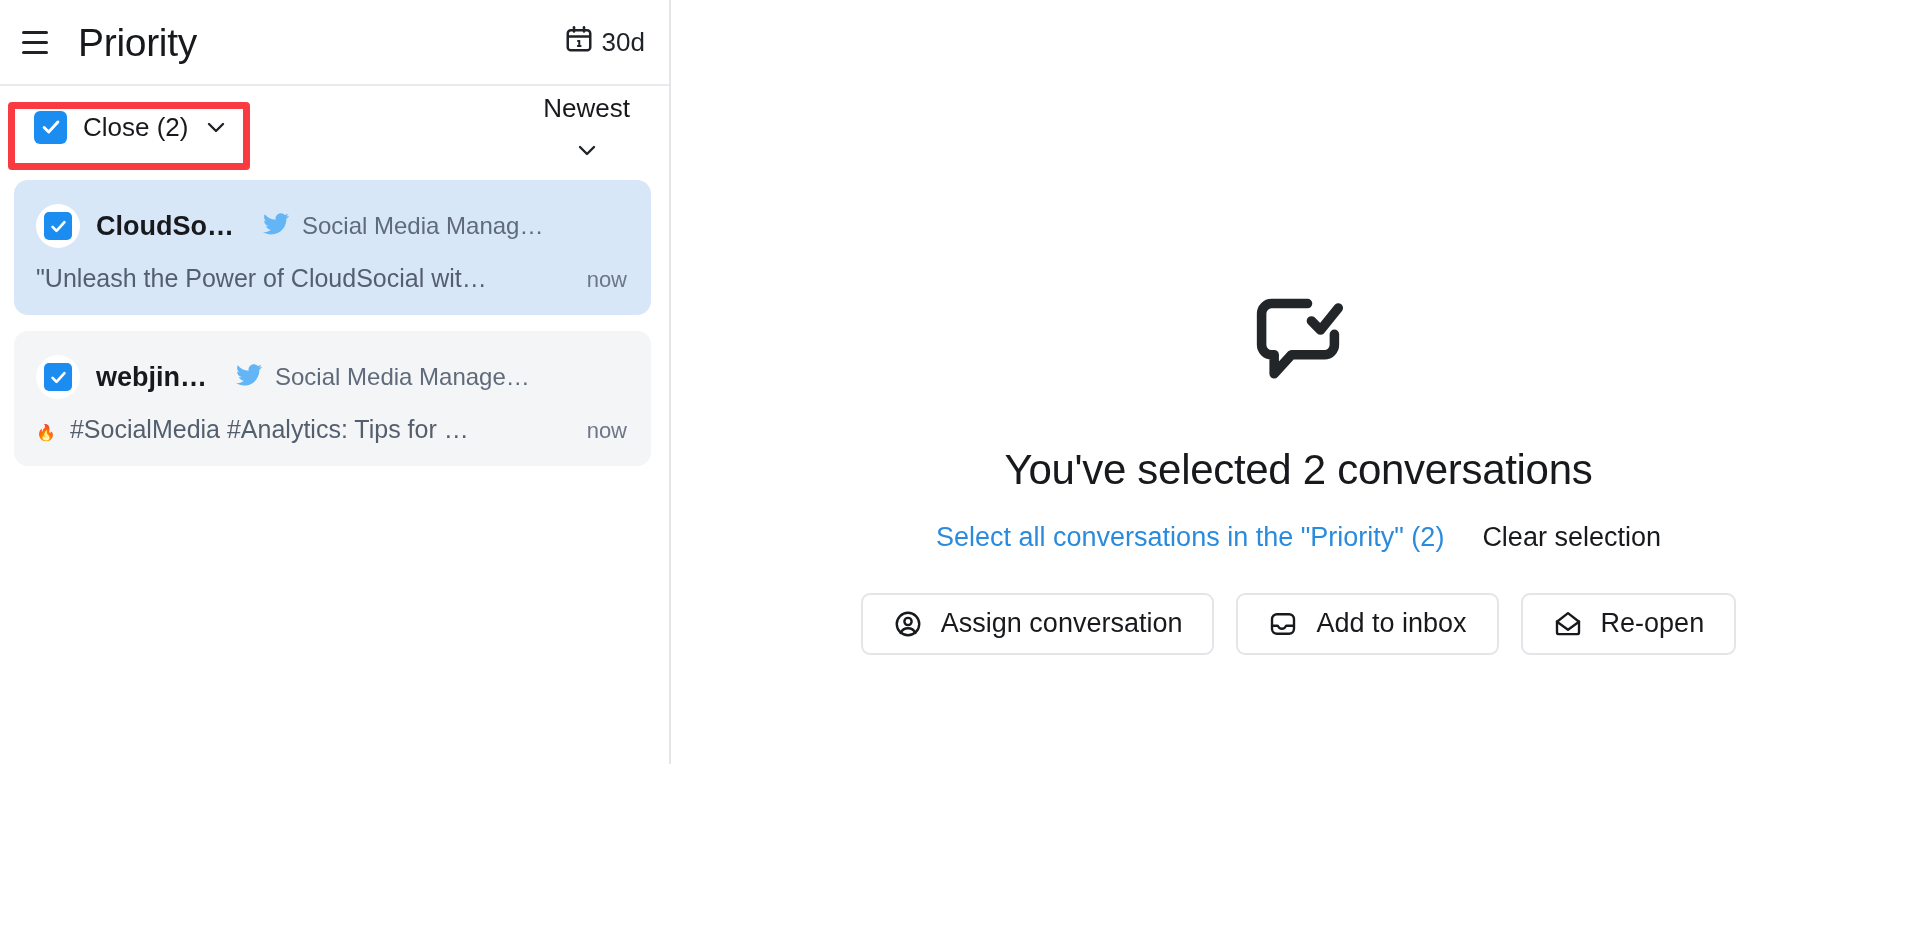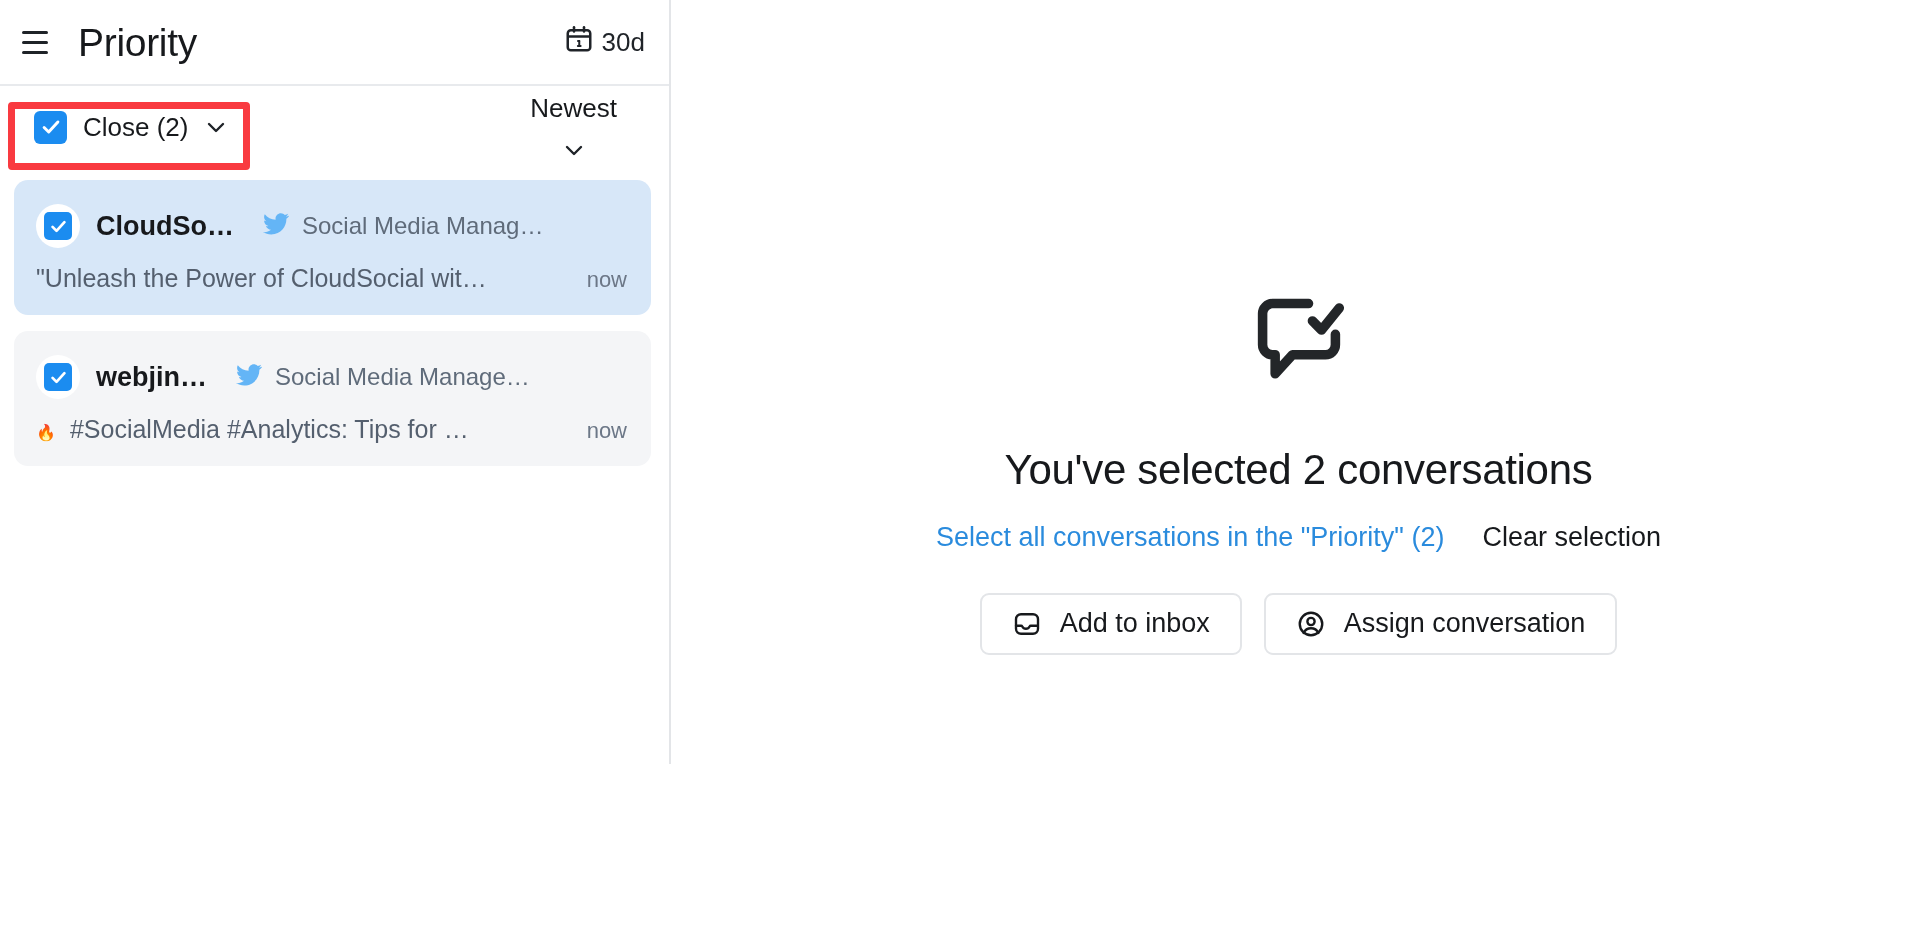--- a/index.html
+++ b/index.html
@@ -79,21 +79,21 @@
     cursor: pointer;
   }
   .date-range .cal-icon { display: block; }
 
   
   .toolbar {
     height: 82px;
     flex: 0 0 82px;
     display: flex;
     align-items: center;
-    padding: 0 52px 0 0;
+    padding: 0 39px 0 0;
     position: relative;
   }
 
   .close-group {
     display: flex;
     align-items: center;
     gap: 16px;
     padding: 0 18px 0 34px;
     height: 56px;
     cursor: pointer;
@@ -426,38 +426,48 @@
       <div class="empty-links">
         <span class="link-blue">Select all conversations in the "Priority" (2)</span>
         <span class="link-dark">Clear selection</span>
       </div>
 
       <div class="action-row">
 
         <button class="action-btn">
           <span>
             <svg width="30" height="30" viewBox="0 0 24 24" fill="none" stroke="#17191c" stroke-width="1.9" stroke-linecap="round" stroke-linejoin="round">
-              <rect x="3.2" y="4.2" width="17.6" height="15.6" rx="4"></rect>
-              <path d="M3.2 13.4h4.1a1 1 0 0 1 .9.55 3.3 3.3 0 0 0 5.9 0 1 1 0 0 1 .9-.55h4.8"></path>
-            </svg>
-          </span>
-          <span>Add to inbox</span>
-        </button>
-
-        <button class="action-btn">
-          <span>
-            <svg width="30" height="30" viewBox="0 0 24 24" fill="none" stroke="#17191c" stroke-width="1.9" stroke-linecap="round" stroke-linejoin="round">
               <circle cx="12" cy="12" r="9"></circle>
               <circle cx="12" cy="10" r="2.9"></circle>
               <path d="M6.1 19.2a6.5 6.5 0 0 1 11.8 0"></path>
             </svg>
           </span>
           <span>Assign conversation</span>
         </button>
 
+        <button class="action-btn">
+          <span>
+            <svg width="30" height="30" viewBox="0 0 24 24" fill="none" stroke="#17191c" stroke-width="1.9" stroke-linecap="round" stroke-linejoin="round">
+              <rect x="3.2" y="4.2" width="17.6" height="15.6" rx="4"></rect>
+              <path d="M3.2 13.4h4.1a1 1 0 0 1 .9.55 3.3 3.3 0 0 0 5.9 0 1 1 0 0 1 .9-.55h4.8"></path>
+            </svg>
+          </span>
+          <span>Add to inbox</span>
+        </button>
+
+        <button class="action-btn">
+          <span>
+            <svg width="30" height="30" viewBox="0 0 24 24" fill="none" stroke="#17191c" stroke-width="1.9" stroke-linecap="round" stroke-linejoin="round">
+              <path d="M3.2 10.2 12 3.3l8.8 6.9"></path>
+              <path d="M3.2 10.2v8.3a1.6 1.6 0 0 0 1.6 1.6h14.4a1.6 1.6 0 0 0 1.6-1.6v-8.3"></path>
+              <path d="M3.2 10.2 12 16.6l8.8-6.4"></path>
+            </svg>
+          </span>
+          <span>Re-open</span>
+        </button>
 
       </div>
     </div>
 
     <div class="annot-arrow" style="left:1140px; top:655px;">
       <svg width="320" height="170" viewBox="0 0 320 170">
         <g fill="#f93a40">
           <path d="M300 10 L228 104 L248 120 L318 28 Z"></path>
           <path d="M195 140 L196 78 L265 123 Z"></path>
         </g>

